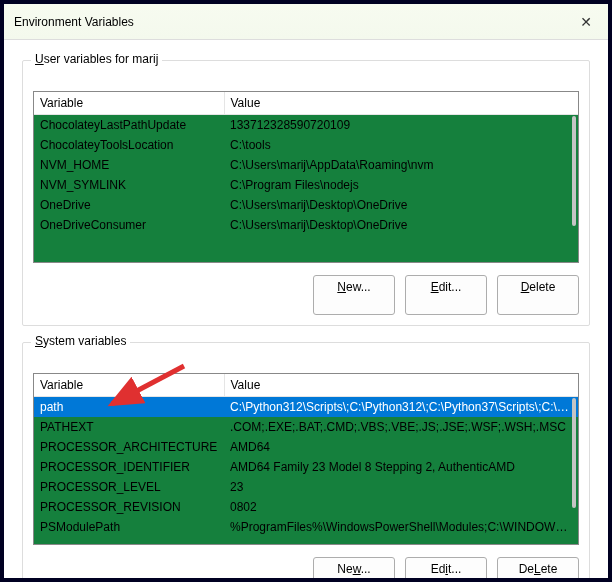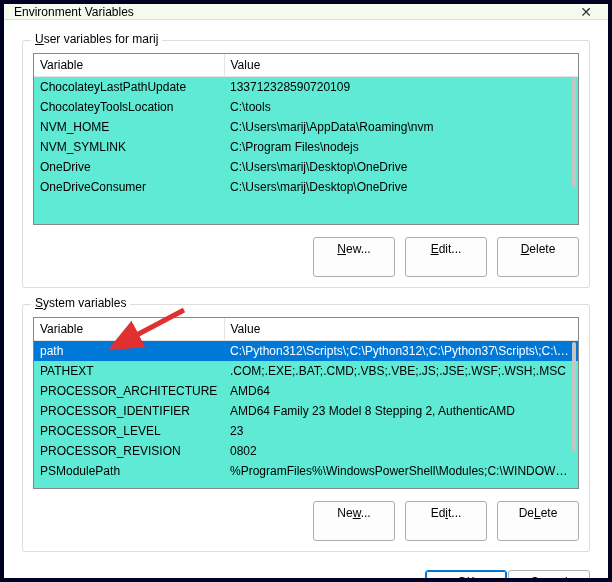--- a/index.html
+++ b/index.html
@@ -6,21 +6,21 @@
 body {
   font-family: "Segoe UI", Tahoma, sans-serif;
   font-size: 12px;
   background: #fff;
   width: 612px;
   height: 582px;
   border: 4px solid #002;
   overflow: hidden;
 }
 .titlebar {
-  height: 16px;
+  height: 36px;
   background: linear-gradient(#f7fbf0, #f4f9ed);
   display: flex;
   align-items: center;
   justify-content: space-between;
   padding: 0 0 0 10px;
   border-bottom: 1px solid #ddd;
 }
 .titlebar .title { font-size: 12px; }
 .close-btn {
   width: 44px;
@@ -45,22 +45,22 @@
   left: 8px;
   background: #fff;
   padding: 0 4px;
   font-size: 12px;
 }
 .group-label .u { text-decoration: underline; }
 .table-wrap {
   position: relative;
   border: 1px solid #888;
   height: 172px;
-  background: #5eead4;
-  margin-top: 2px;
+  background: #15803d;
+  margin-top: 20px;
 }
 .tbl {
   width: 100%;
   border-collapse: collapse;
   table-layout: fixed;
 }
 .tbl th {
   text-align: left;
   font-weight: normal;
   padding: 4px 6px;

